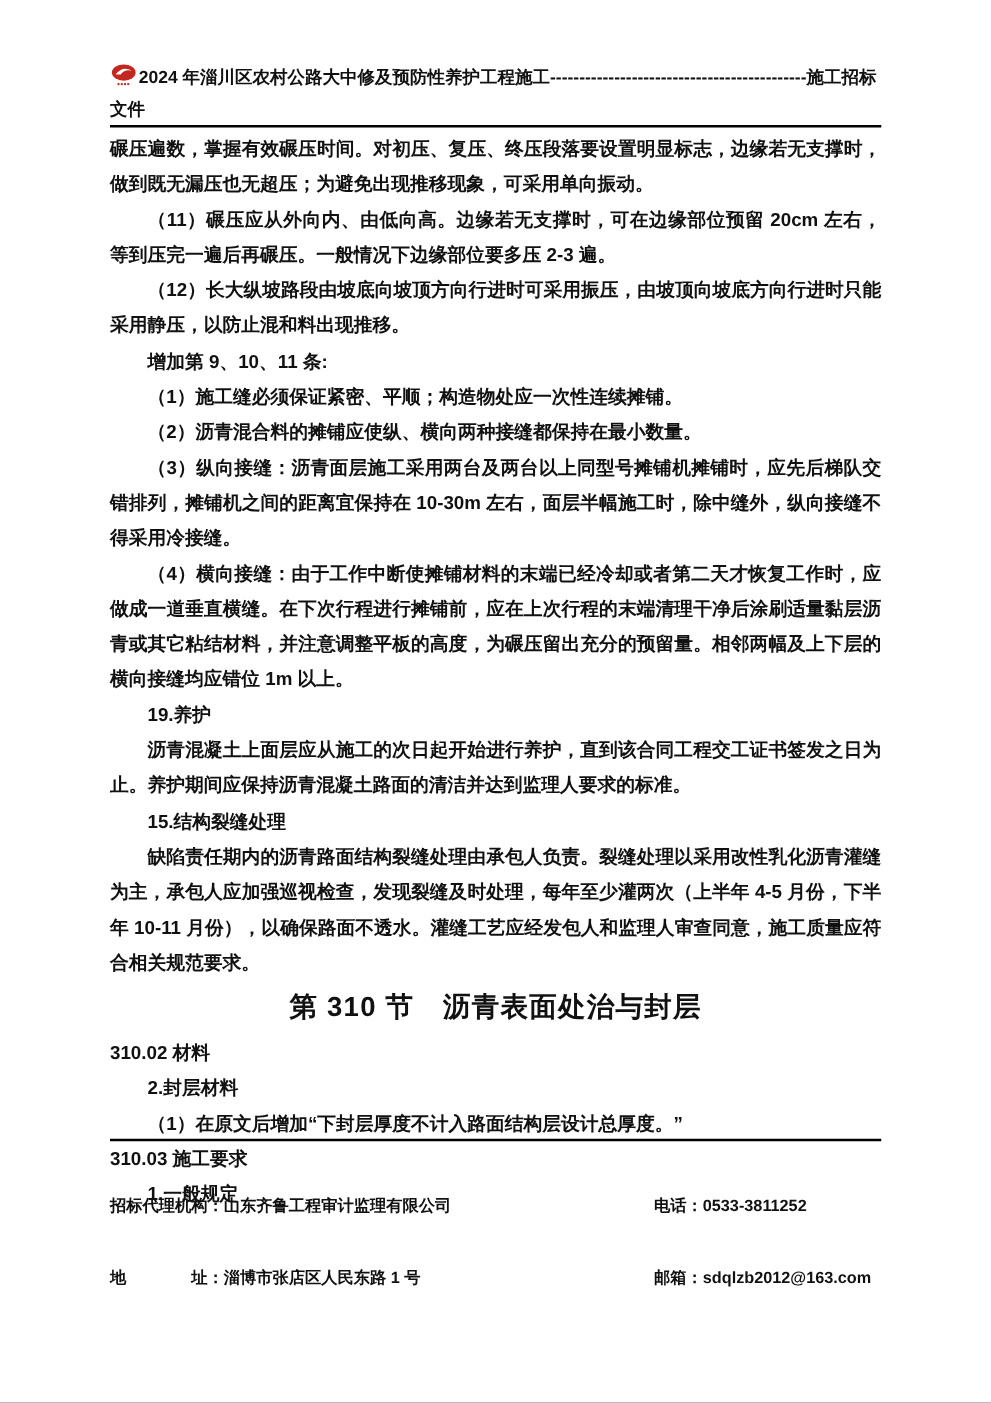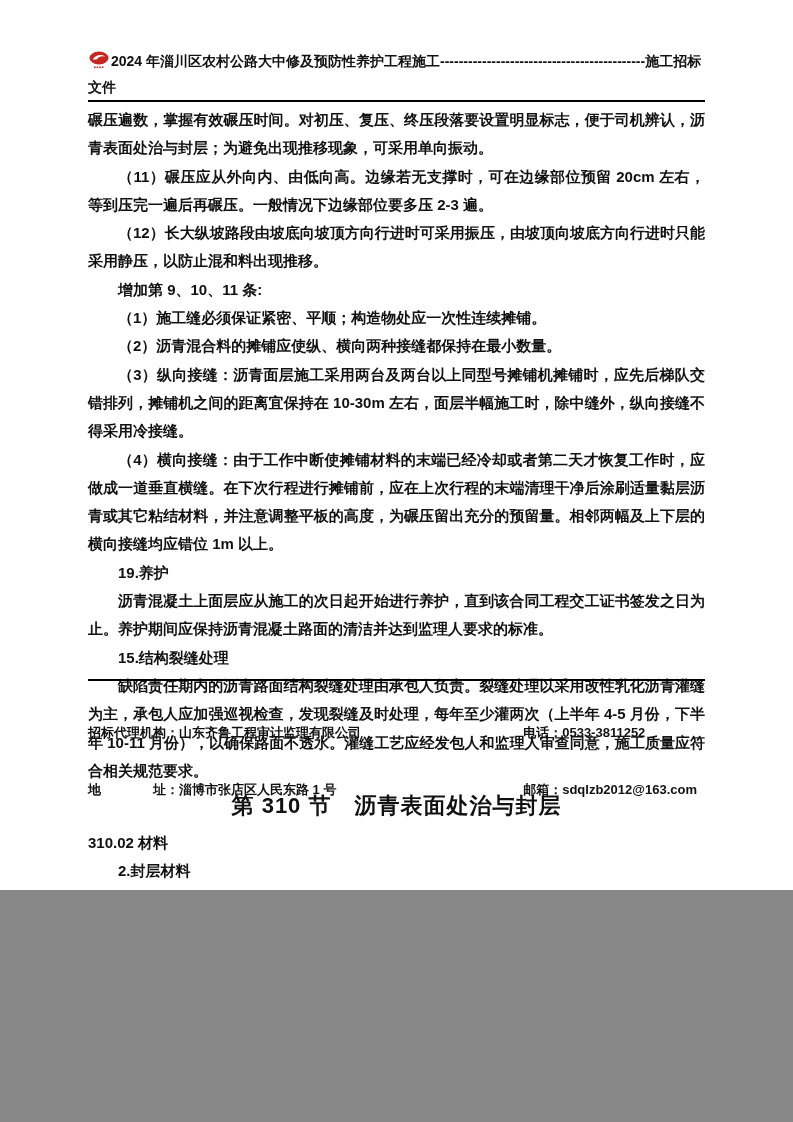--- a/index.html
+++ b/index.html
@@ -1,18 +1,18 @@
 <!DOCTYPE html>
 <html lang="zh"><head>
 <meta charset="utf-8">
 <style>
   html,body{margin:0;padding:0;background:#888;}
   .page{
     position:relative;
-    width:793px;height:890px;
+    width:793px;height:1122px;
     background:#ffffff;
     margin:0 auto;
     font-family:"Liberation Sans","DejaVu Sans",sans-serif;
     font-weight:bold;
     color:#111;
     overflow:hidden;
   }
   
   .header{
     position:absolute;
@@ -70,21 +70,21 @@
         <path d="M4.5 8.5 Q10 1.5 17.5 5.5 Q12 4 8.5 8.5 Z" fill="#ffffff"></path>
         <rect x="6" y="15.5" width="1.6" height="1.6" fill="#c4271f"></rect>
         <rect x="8.6" y="15.5" width="1.6" height="1.6" fill="#c4271f"></rect>
         <rect x="11.2" y="15.5" width="1.6" height="1.6" fill="#c4271f"></rect>
         <rect x="13.8" y="15.5" width="1.6" height="1.6" fill="#c4271f"></rect>
       </svg>
     </span><span>2024 年淄川区农村公路大中修及预防性养护工程施工--------------------------------------------施工招标文件</span>
   </div>
 
   <div class="body-area">
-    <p class="para">碾压遍数，掌握有效碾压时间。对初压、复压、终压段落要设置明显标志，便于司机辨认，沥青表面处治与封层；为避免出现推移现象，可采用单向振动。</p>
+    <p class="para">碾压遍数，掌握有效碾压时间。对初压、复压、终压段落要设置明显标志，边缘若无支撑时，做到既无漏压也无超压；为避免出现推移现象，可采用单向振动。</p>
     <p class="para indent">（11）碾压应从外向内、由低向高。边缘若无支撑时，可在边缘部位预留 20cm 左右，等到压完一遍后再碾压。一般情况下边缘部位要多压 2-3 遍。</p>
     <p class="para indent">（12）长大纵坡路段由坡底向坡顶方向行进时可采用振压，由坡顶向坡底方向行进时只能采用静压，以防止混和料出现推移。</p>
     <p class="para indent">增加第 9、10、11 条:</p>
     <p class="para indent">（1）施工缝必须保证紧密、平顺；构造物处应一次性连续摊铺。</p>
     <p class="para indent">（2）沥青混合料的摊铺应使纵、横向两种接缝都保持在最小数量。</p>
     <p class="para indent">（3）纵向接缝：沥青面层施工采用两台及两台以上同型号摊铺机摊铺时，应先后梯队交错排列，摊铺机之间的距离宜保持在 10-30m 左右，面层半幅施工时，除中缝外，纵向接缝不得采用冷接缝。</p>
     <p class="para indent">（4）横向接缝：由于工作中断使摊铺材料的末端已经冷却或者第二天才恢复工作时，应做成一道垂直横缝。在下次行程进行摊铺前，应在上次行程的末端清理干净后涂刷适量黏层沥青或其它粘结材料，并注意调整平板的高度，为碾压留出充分的预留量。相邻两幅及上下层的横向接缝均应错位 1m 以上。</p>
     <p class="para indent">19.养护</p>
     <p class="para indent">沥青混凝土上面层应从施工的次日起开始进行养护，直到该合同工程交工证书签发之日为止。养护期间应保持沥青混凝土路面的清洁并达到监理人要求的标准。</p>
     <p class="para indent">15.结构裂缝处理</p>

